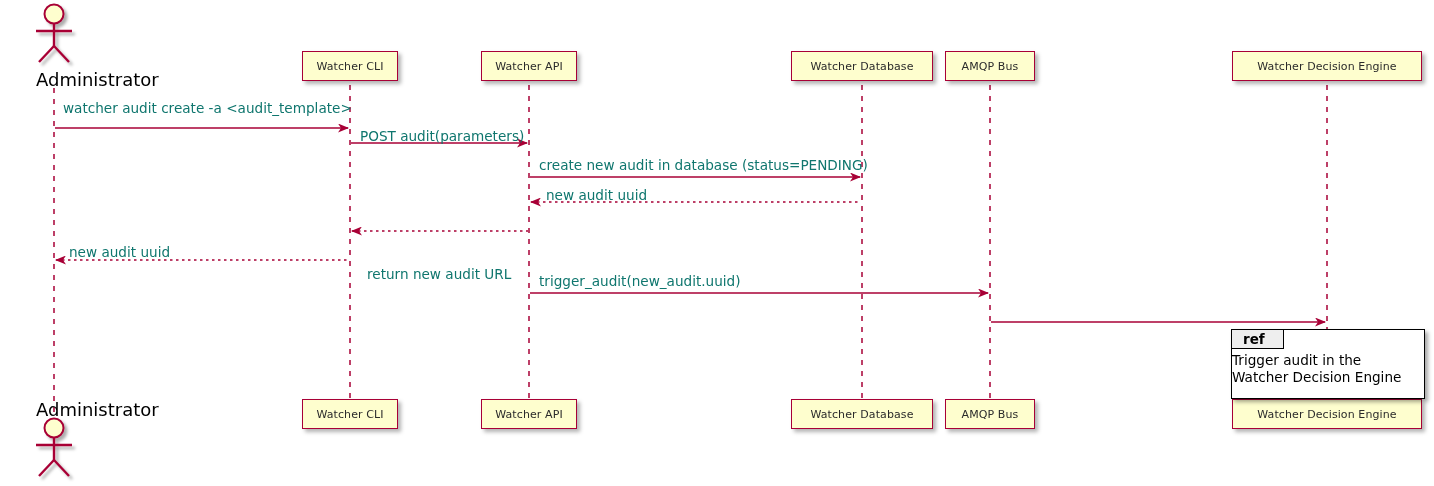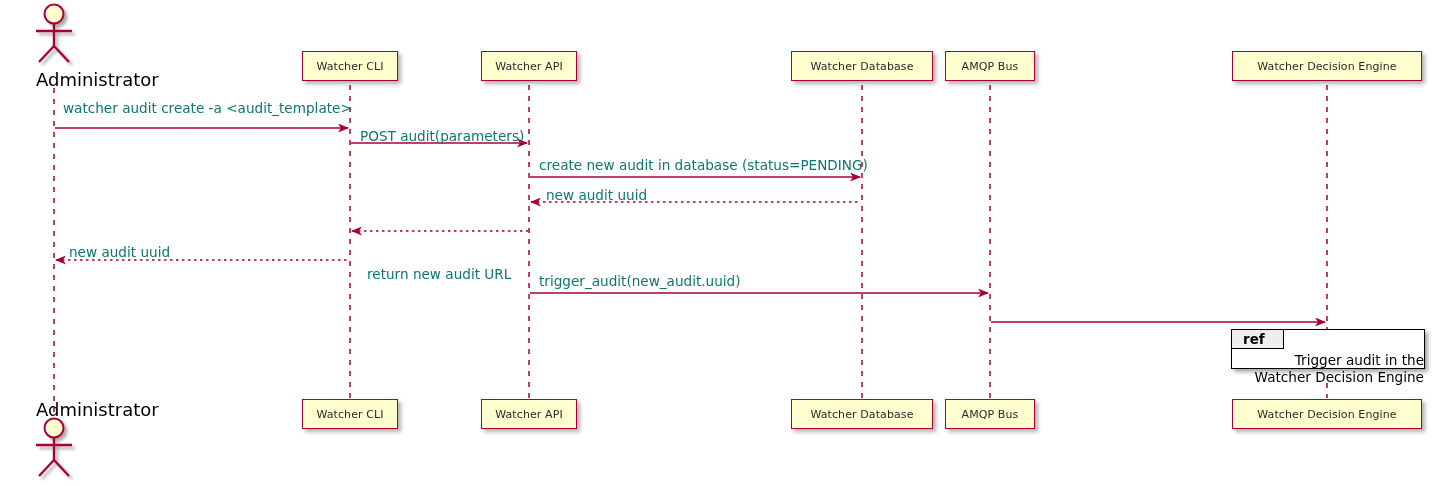--- a/index.html
+++ b/index.html
@@ -83,21 +83,21 @@
     font-weight: bold;
     font-size: 13.5px;
     color: #000000;
     line-height: 1;
   }
   .ref-text {
     position: absolute;
     left: 0;
     right: 0;
     top: 22px;
-    text-align: right;
+    text-align: left;
     color: #000000;
     font-size: 13.6px;
     line-height: 17px;
   }
   .ref-text div { white-space: nowrap; }
 </style>
 </head>
 <body>
 
 <div id="canvas">
@@ -195,21 +195,21 @@
   <div class="actor-label" style="left:8px; top:399px;">Administrator</div>
 
   <div class="msg-label" style="left:63px; top:102px;">watcher audit create -a &lt;audit_template&gt;</div>
   <div class="msg-label" style="left:360px; top:130px;">POST audit(parameters)</div>
   <div class="msg-label" style="left:539px; top:159px;">create new audit in database (status=PENDING)</div>
   <div class="msg-label" style="left:546px; top:189px;">new audit uuid</div>
   <div class="msg-label" style="left:367px; top:221px;margin-top:47px;">return new audit URL</div>
   <div class="msg-label" style="left:69px; top:246px;">new audit uuid</div>
   <div class="msg-label" style="left:539px; top:275px;">trigger_audit(new_audit.uuid)</div>
 
-  <div class="ref-box" style="left:1231px; top:329px; width:194px; height:40px;">
+  <div class="ref-box" style="left:1231px; top:329px; width:194px; height:70px;">
     <div class="ref-tab" style="width:52px;"></div>
     <div class="ref-tab-label">ref</div>
     <div class="ref-text">
       <div>Trigger audit in the</div>
       <div>Watcher Decision Engine</div>
     </div>
   </div>
 
 </div>
 

